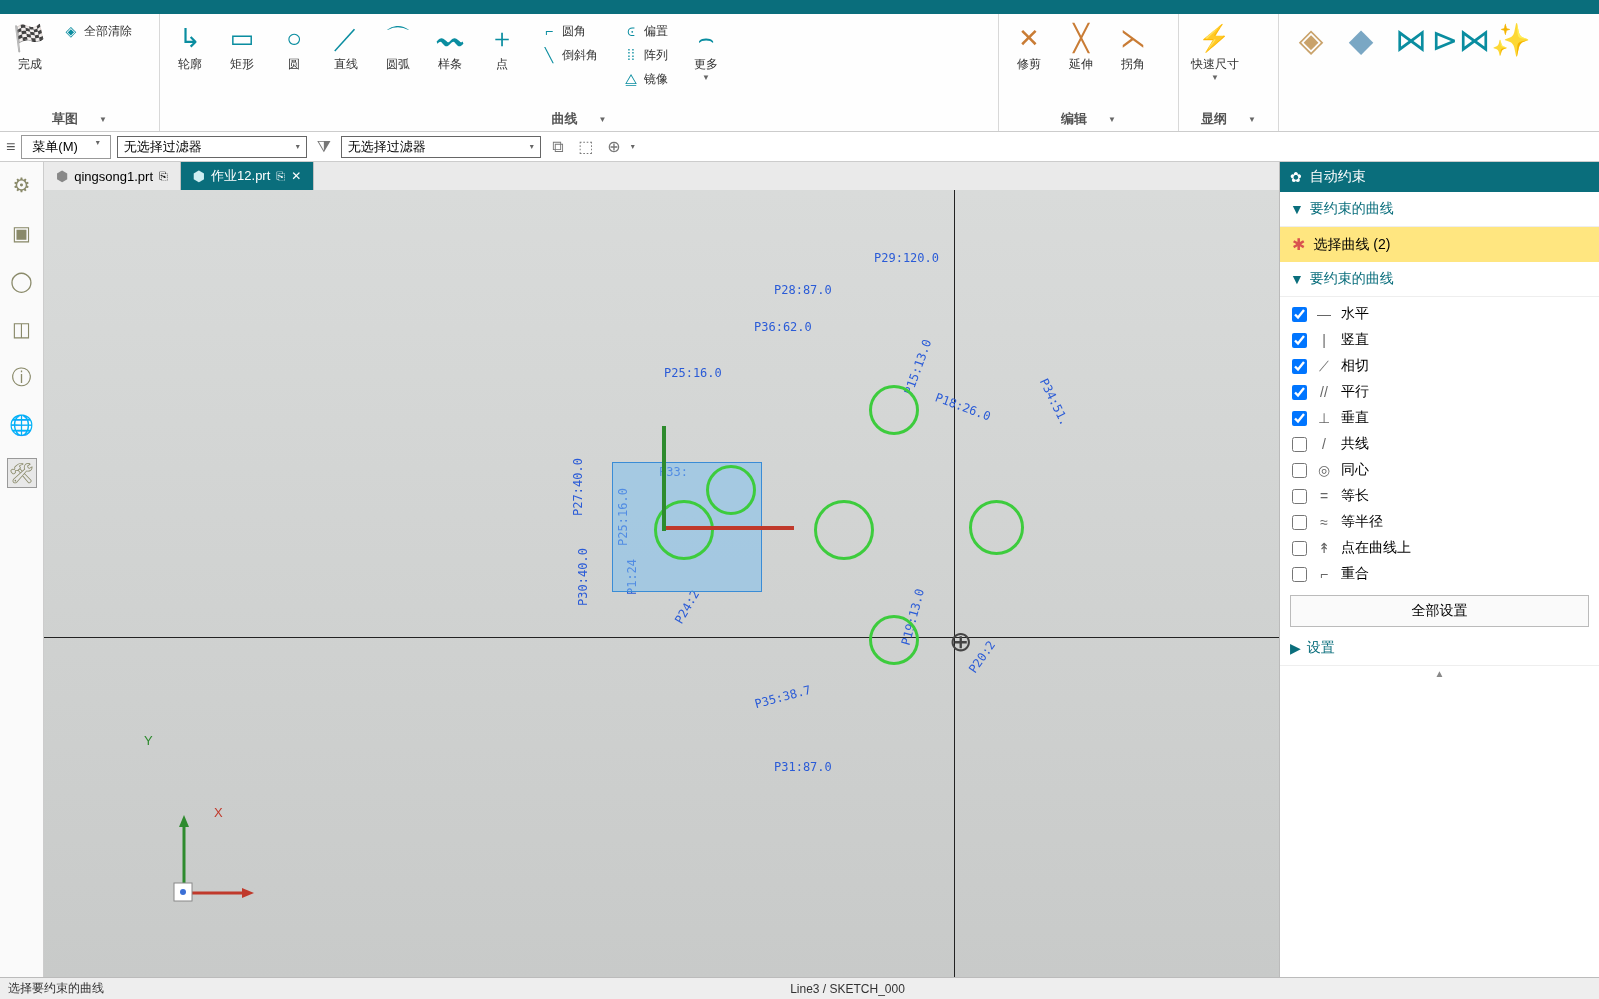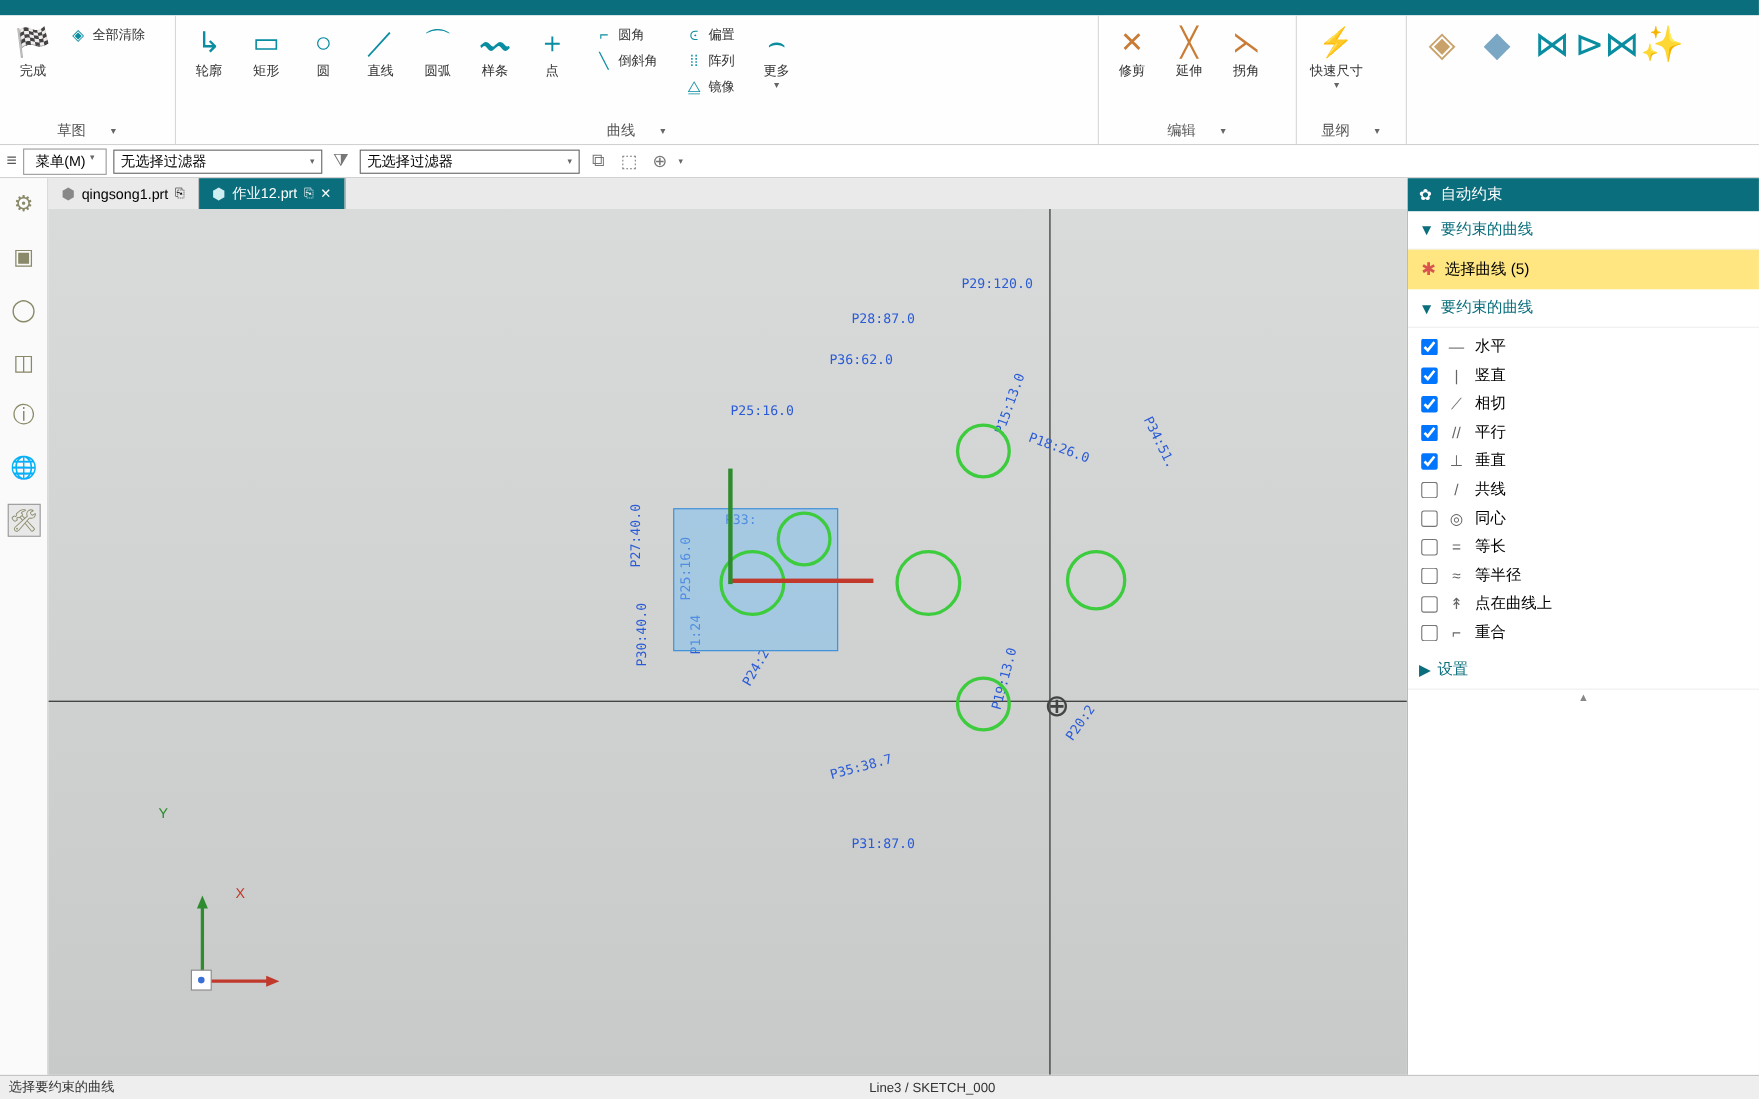--- a/index.html
+++ b/index.html
@@ -7,26 +7,26 @@
 
 
 .ribbon-top-bar { height: 14px; background: #0a6e7c; }
 .ribbon { display: flex; background: #fefefe; border-bottom: 1px solid #ccc; height: 118px; }
 .ribbon-group { display: flex; flex-direction: column; border-right: 1px solid #d8d8d8; padding: 2px 4px 0; }
 .ribbon-icons { display: flex; flex: 1; align-items: flex-start; }
 .ribbon-btn { display: flex; flex-direction: column; align-items: center; padding: 4px 8px; cursor: pointer; font-size: 12px; color: #333; }
 .ribbon-btn-icon { width: 36px; height: 36px; display: flex; align-items: center; justify-content: center; font-size: 26px; color: #0a8da0; }
 .ribbon-btn-small { flex-direction: row; padding: 2px 6px; font-size: 12px; gap: 4px; }
 .ribbon-btn-small .ribbon-btn-icon { width: 18px; height: 18px; font-size: 14px; }
-.ribbon-group-label { text-align: right; font-size: 13px; color: #555; padding: 3px 0; display: flex; justify-content: center; align-items: center; gap: 21px; }
+.ribbon-group-label { text-align: right; font-size: 13px; color: #555; padding: 3px 0; display: flex; justify-content: center; align-items: center; gap: 21px; font-weight: bold; }
 .dropdown-arrow { font-size: 8px; color: #666; }
 
 
 .sub-toolbar { height: 30px; background: #fff; border-bottom: 1px solid #ccc; display: flex; align-items: center; padding: 0 6px; gap: 6px; }
-.menu-btn { border: 1px solid #999; padding: 2px 10px; background: #fff; font-size: 13px; display: flex; align-items: flex-start; gap: 4px; }
+.menu-btn { border: 1px solid #999; padding: 2px 10px; background: #fff; font-size: 13px; display: flex; align-items: flex-start; gap: 18px; }
 .combo { border: 1px solid #666; padding: 1px 6px; background: #fff; font-size: 13px; display: flex; align-items: center; justify-content: space-between; }
 .sub-icon { width: 22px; height: 22px; display: flex; align-items: center; justify-content: center; color: #777; font-size: 16px; cursor: pointer; }
 
 
 .main-area { display: flex; height: calc(100% - 14px - 118px - 30px - 22px); }
 .left-toolbar { width: 44px; background: #fafafa; border-right: 1px solid #ccc; display: flex; flex-direction: column; align-items: center; padding-top: 8px; gap: 18px; }
 .left-tool { width: 30px; height: 30px; display: flex; align-items: center; justify-content: center; color: #8a8a6a; font-size: 20px; cursor: pointer; }
 .left-tool.active { border: 1px solid #999; background: #e8e8e8; }
 
 .workspace { flex: 1; display: flex; flex-direction: column; position: relative; }
@@ -305,21 +305,21 @@
     <div class="panel-header">
       <span>✿</span>
       <span>自动约束</span>
     </div>
     <div class="panel-section-hdr">
       <span>▼</span>
       <span>要约束的曲线</span>
     </div>
     <div class="panel-row highlight">
       <span class="req-star">✱</span>
-      <span>选择曲线 (5)</span>
+      <span>选择曲线 (2)</span>
     </div>
     <div class="panel-section-hdr">
       <span>▼</span>
       <span>要约束的曲线</span>
     </div>
     <div class="constraint-list">
       <div class="constraint-item">
           <input type="checkbox" checked="" style="">
           <span class="constraint-icon">—</span>
           <span>水平</span>
@@ -368,20 +368,21 @@
           <input type="checkbox" style="">
           <span class="constraint-icon">↟</span>
           <span>点在曲线上</span>
         </div>
       <div class="constraint-item">
           <input type="checkbox" style="">
           <span class="constraint-icon">⌐</span>
           <span>重合</span>
         </div>
     </div>
+    <div class="panel-btn">全部设置</div>
     <div class="panel-section-hdr">
       <span>▶</span>
       <span>设置</span>
     </div>
     <div class="collapse-handle">▲</div>
   </div>
 </div>
 
 <div class="status-bar">
   <span>选择要约束的曲线</span>

